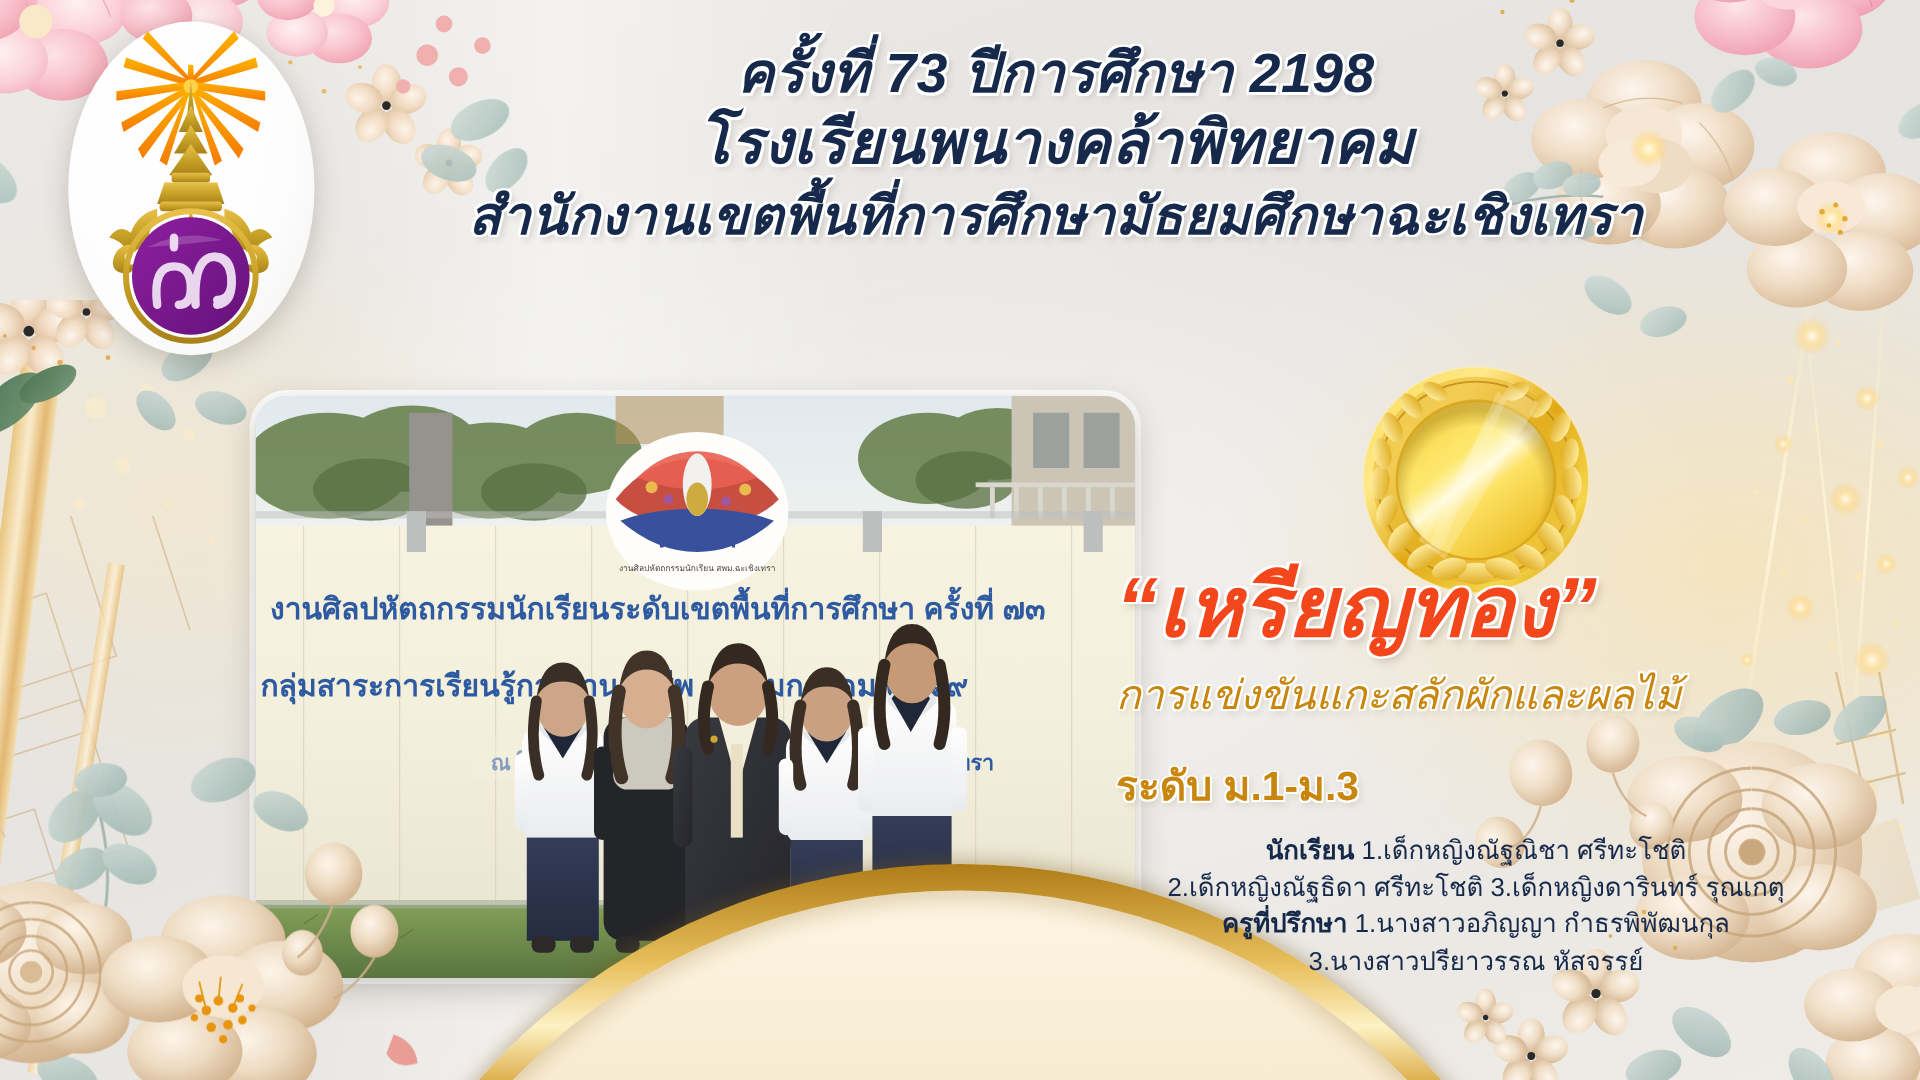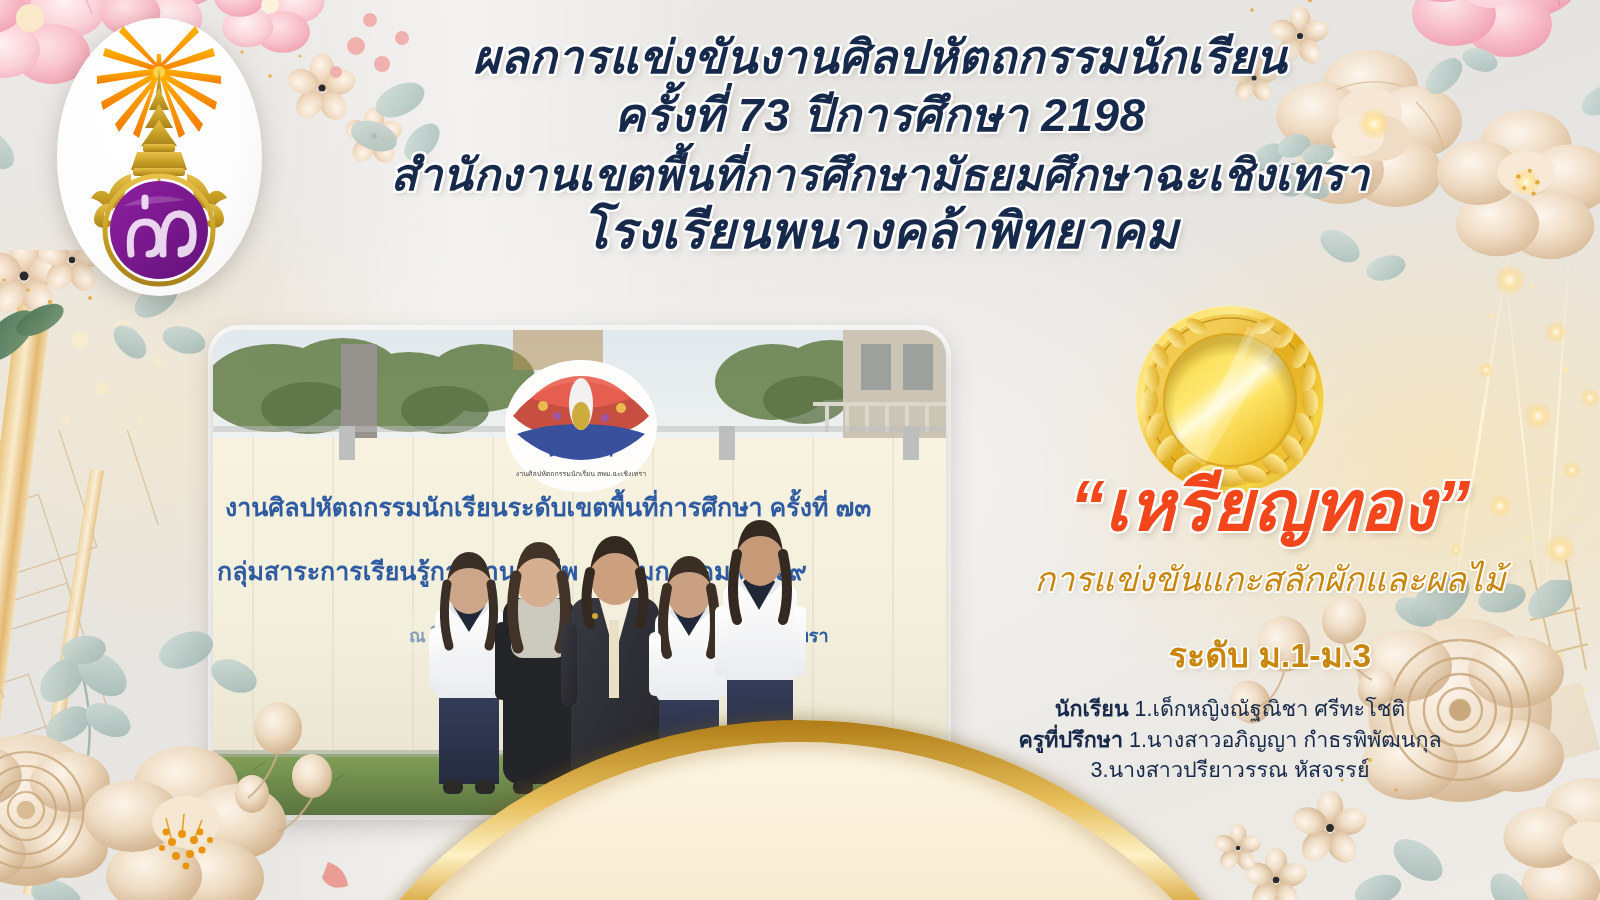--- a/index.html
+++ b/index.html
@@ -100,21 +100,21 @@
     text-shadow:
       2px 0 0 #fff, -2px 0 0 #fff, 0 2px 0 #fff, 0 -2px 0 #fff,
       2px 2px 0 #fff, -2px 2px 0 #fff, 2px -2px 0 #fff, -2px -2px 0 #fff,
       3px 3px 6px rgba(120,110,100,.30);
   }
   .t1{ font-size:46px; }
   .t2{ font-size:46px; margin-top:4px; }
   .t3{ font-size:44px; margin-top:6px; }
   .t4{ font-size:50px; margin-top:2px; }
 
-  .award-block{ position:absolute; left:950px; top:470px; width:640px; text-align:center; z-index:8; }
+  .award-block{ position:absolute; left:930px; top:470px; width:640px; text-align:left; z-index:8; }
   .award-medal-word{
     font-size:70px; font-weight:700; font-style:italic; color:#f4461b;
     line-height:1.05;
     text-shadow:
       2px 0 0 #fff,-2px 0 0 #fff,0 2px 0 #fff,0 -2px 0 #fff,
       2px 2px 0 #fff,-2px 2px 0 #fff,2px -2px 0 #fff,-2px -2px 0 #fff,
       3px 4px 7px rgba(140,120,100,.35);
   }
   .award-cat{
     margin-top:8px;
@@ -1052,37 +1052,37 @@
     <circle cx="100" cy="100" r="66" fill="none" stroke="#d8a217" stroke-width="2" opacity=".8"></circle>
 
     <g opacity=".55">
       <path d="M52 150 L128 20 L152 36 L74 166 z" fill="#fffdee" opacity=".45"></path>
       <path d="M60 156 L118 26 L126 32 L70 160 z" fill="#ffffff" opacity=".4"></path>
     </g>
     <circle cx="100" cy="100" r="94" fill="none" stroke="#fff2b8" stroke-width="1.4" opacity=".5"></circle>
   </svg>
 
   <div class="title-block">
-    <div class="t-line t1">ผลการแข่งขันงานศิลปหัตถกรรมนักเรียน</div>
     <div class="t-line t2">ครั้งที่ 73 ปีการศึกษา 2198</div>
+    <div class="t-line t4">โรงเรียนพนางคล้าพิทยาคม</div>
     <div class="t-line t3">สำนักงานเขตพื้นที่การศึกษามัธยมศึกษาฉะเชิงเทรา</div>
-    <div class="t-line t4">โรงเรียนพนางคล้าพิทยาคม</div>
   </div>
 
   <div class="award-block">
     <div class="award-medal-word">“เหรียญทอง”</div>
     <div class="award-cat">การแข่งขันแกะสลักผักและผลไม้</div>
     <div class="award-level">ระดับ ม.1-ม.3</div>
   </div>
 
   <div class="credits">
     <div class="row">
       <span class="lbl">นักเรียน</span>
       <span>1.เด็กหญิงณัฐณิชา ศรีทะโชติ</span>
     </div>
+    <div class="row">2.เด็กหญิงณัฐธิดา ศรีทะโชติ 3.เด็กหญิงดารินทร์ รุณเกตุ</div>
     <div class="row">
       <span class="lbl">ครูที่ปรึกษา</span>
       <span>1.นางสาวอภิญญา กำธรพิพัฒนกุล</span>
     </div>
     <div class="row">3.นางสาวปรียาวรรณ หัสจรรย์</div>
   </div>
 
   <div class="arc-wrap">
     <div class="arc-outer"></div>
     <div class="arc-inner">

